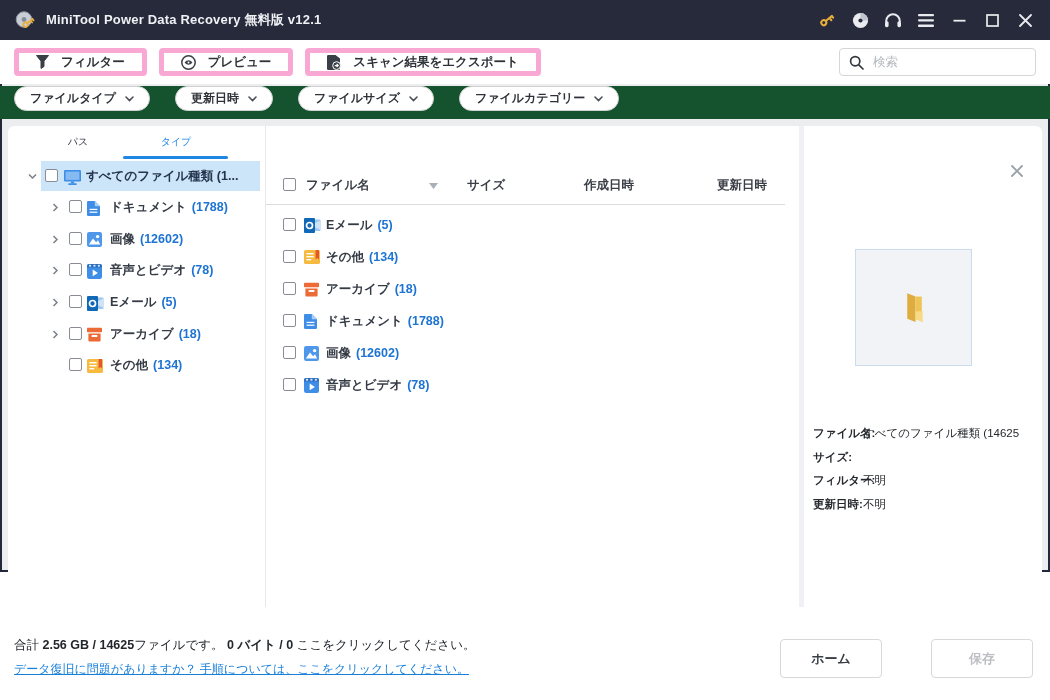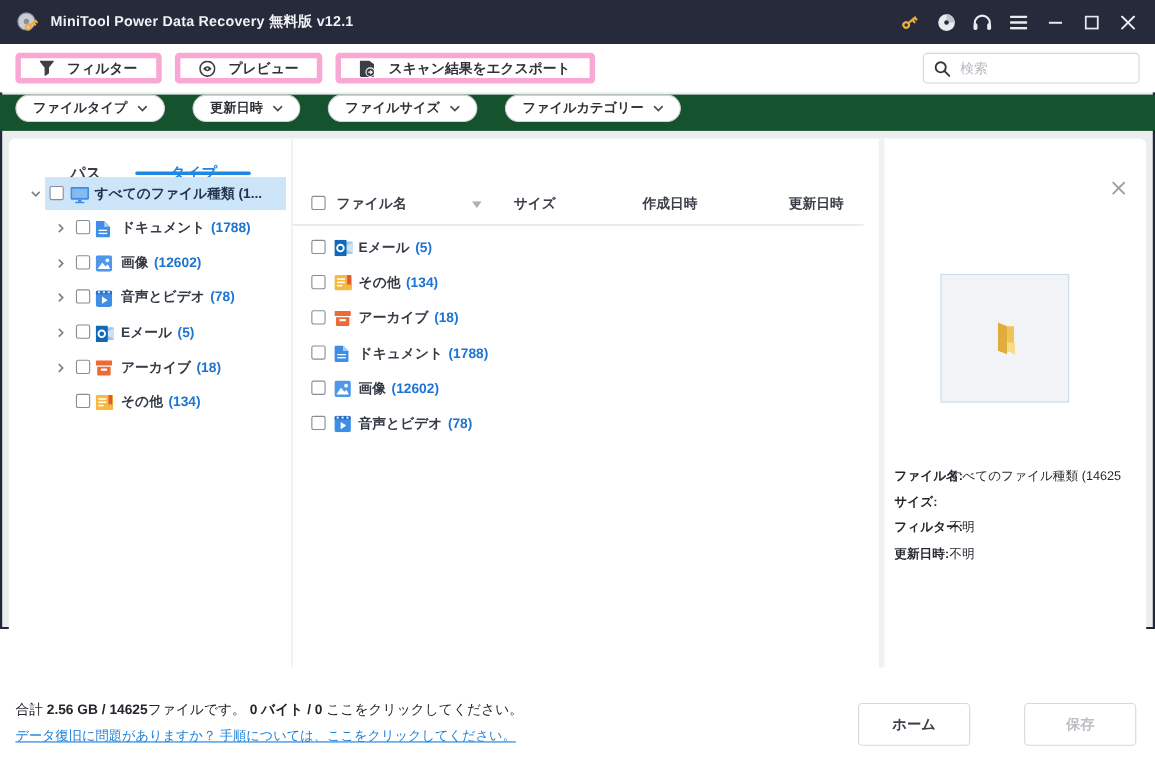--- a/index.html
+++ b/index.html
@@ -31,21 +31,21 @@
     display:flex;align-items:flex-start;padding:0 14px;gap:25px;}
   .pill{height:25px;border:1px solid #D2D2D2;border-radius:13px;background:#fff;display:inline-flex;
     align-items:center;gap:9px;padding:0 15px;font-size:12px;color:#2E3238;font-weight:bold;
     cursor:pointer;font-family:inherit;white-space:nowrap;}
   
   .main{position:absolute;left:8px;top:126px;width:1034px;height:481px;background:#fff;
     border-radius:6px;display:flex;overflow:hidden;}
   .left{width:258px;flex:none;border-right:1px solid #E6E8EB;position:relative;}
   .tabs{position:relative;height:35px;}
   .tab{position:absolute;top:0;height:31px;display:flex;align-items:center;justify-content:center;
-    font-size:14px;font-weight:bold;color:#3A3F47;cursor:pointer;margin-top:16px;}
+    font-size:10px;font-weight:normal;color:#3A3F47;cursor:pointer;}
   .tab-path{left:27px;width:86px;}
   .tab-type{left:117px;width:102px;color:var(--accent-blue,#2086E4);}
   .tab-underline{position:absolute;left:115px;top:30px;width:105px;height:3px;border-radius:2px;
     background:var(--accent-blue,#2086E4);}
   .tree{position:absolute;left:0;top:35px;right:0;}
   .tree-root{position:relative;height:30px;cursor:pointer;}
   .tree-root .hl{position:absolute;left:33px;top:0;width:219px;height:30px;background:var(--selection-bg,#CDE5F8);}
   .tree-root .chev{position:absolute;left:19px;top:10px;}
   .tree-root .cb{position:absolute;left:37px;top:8px;}
   .tree-root .ticon{position:absolute;left:56px;top:8px;}

